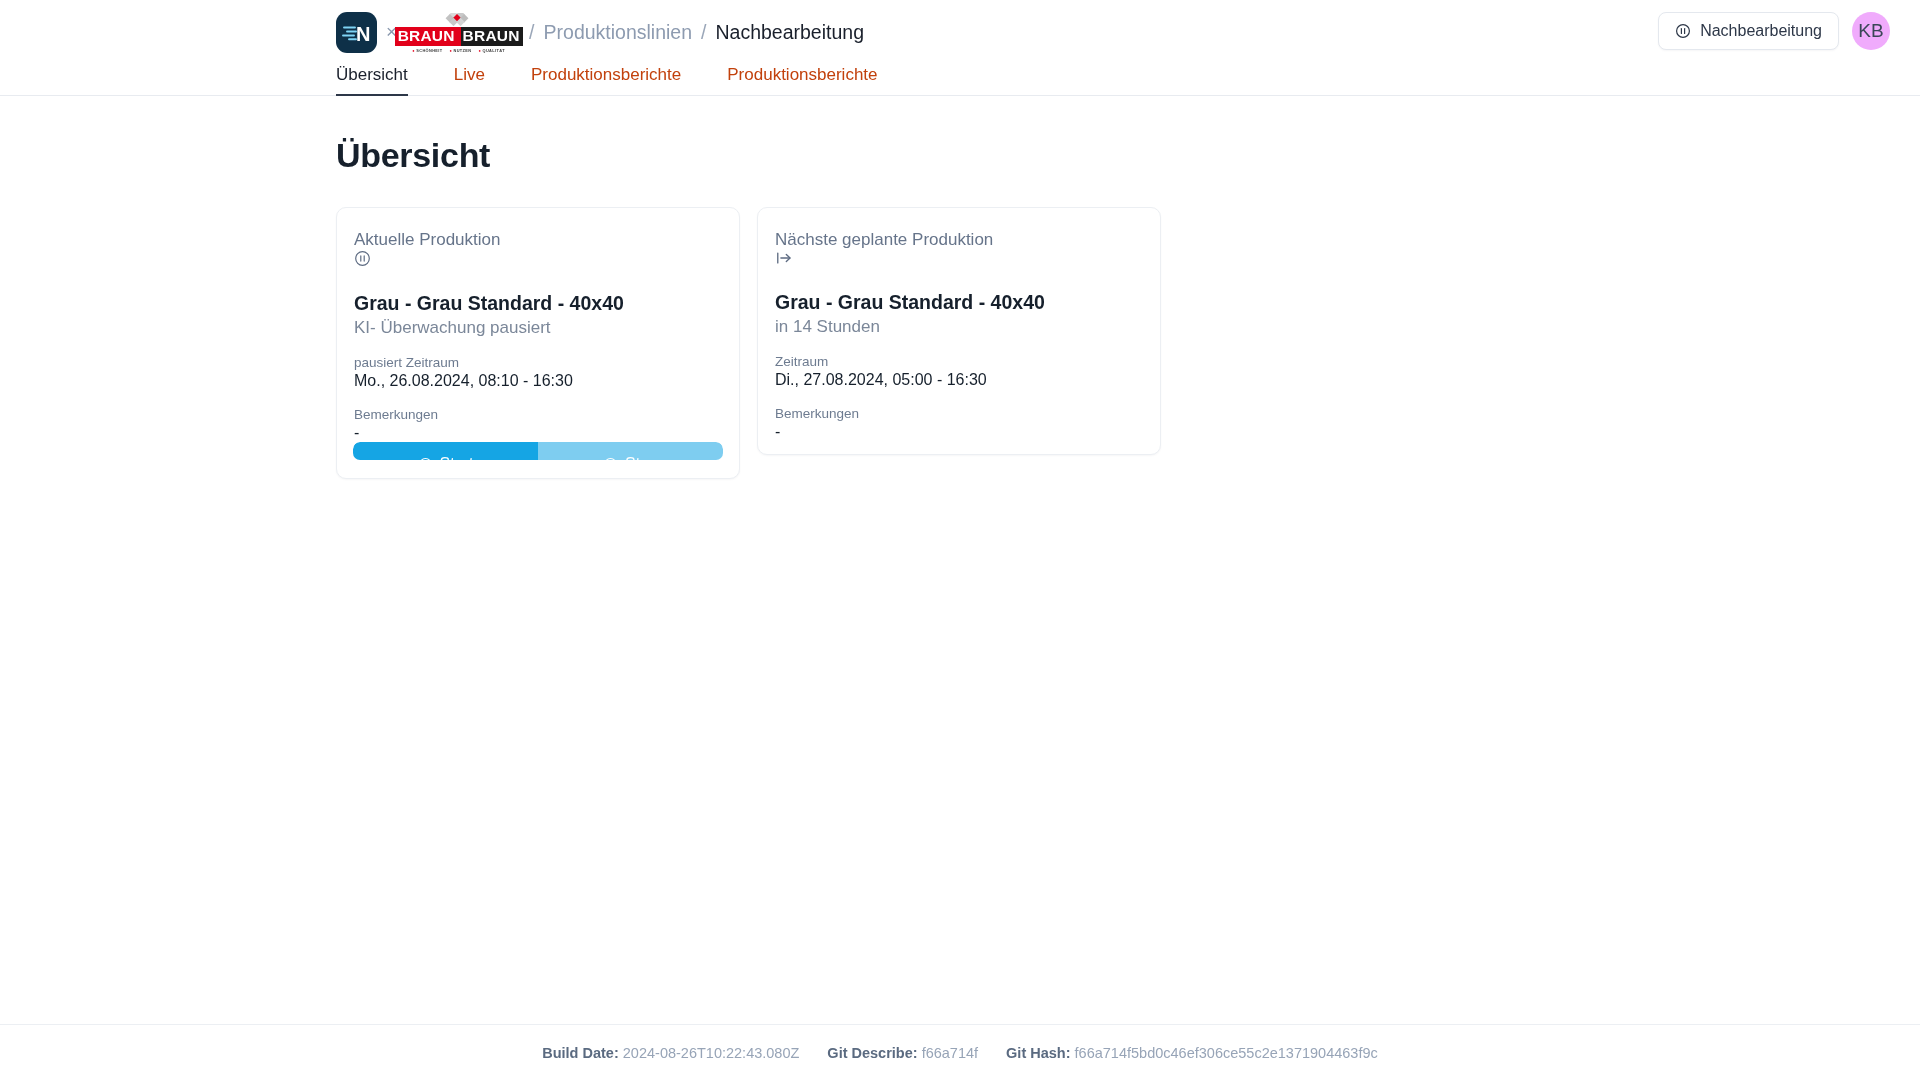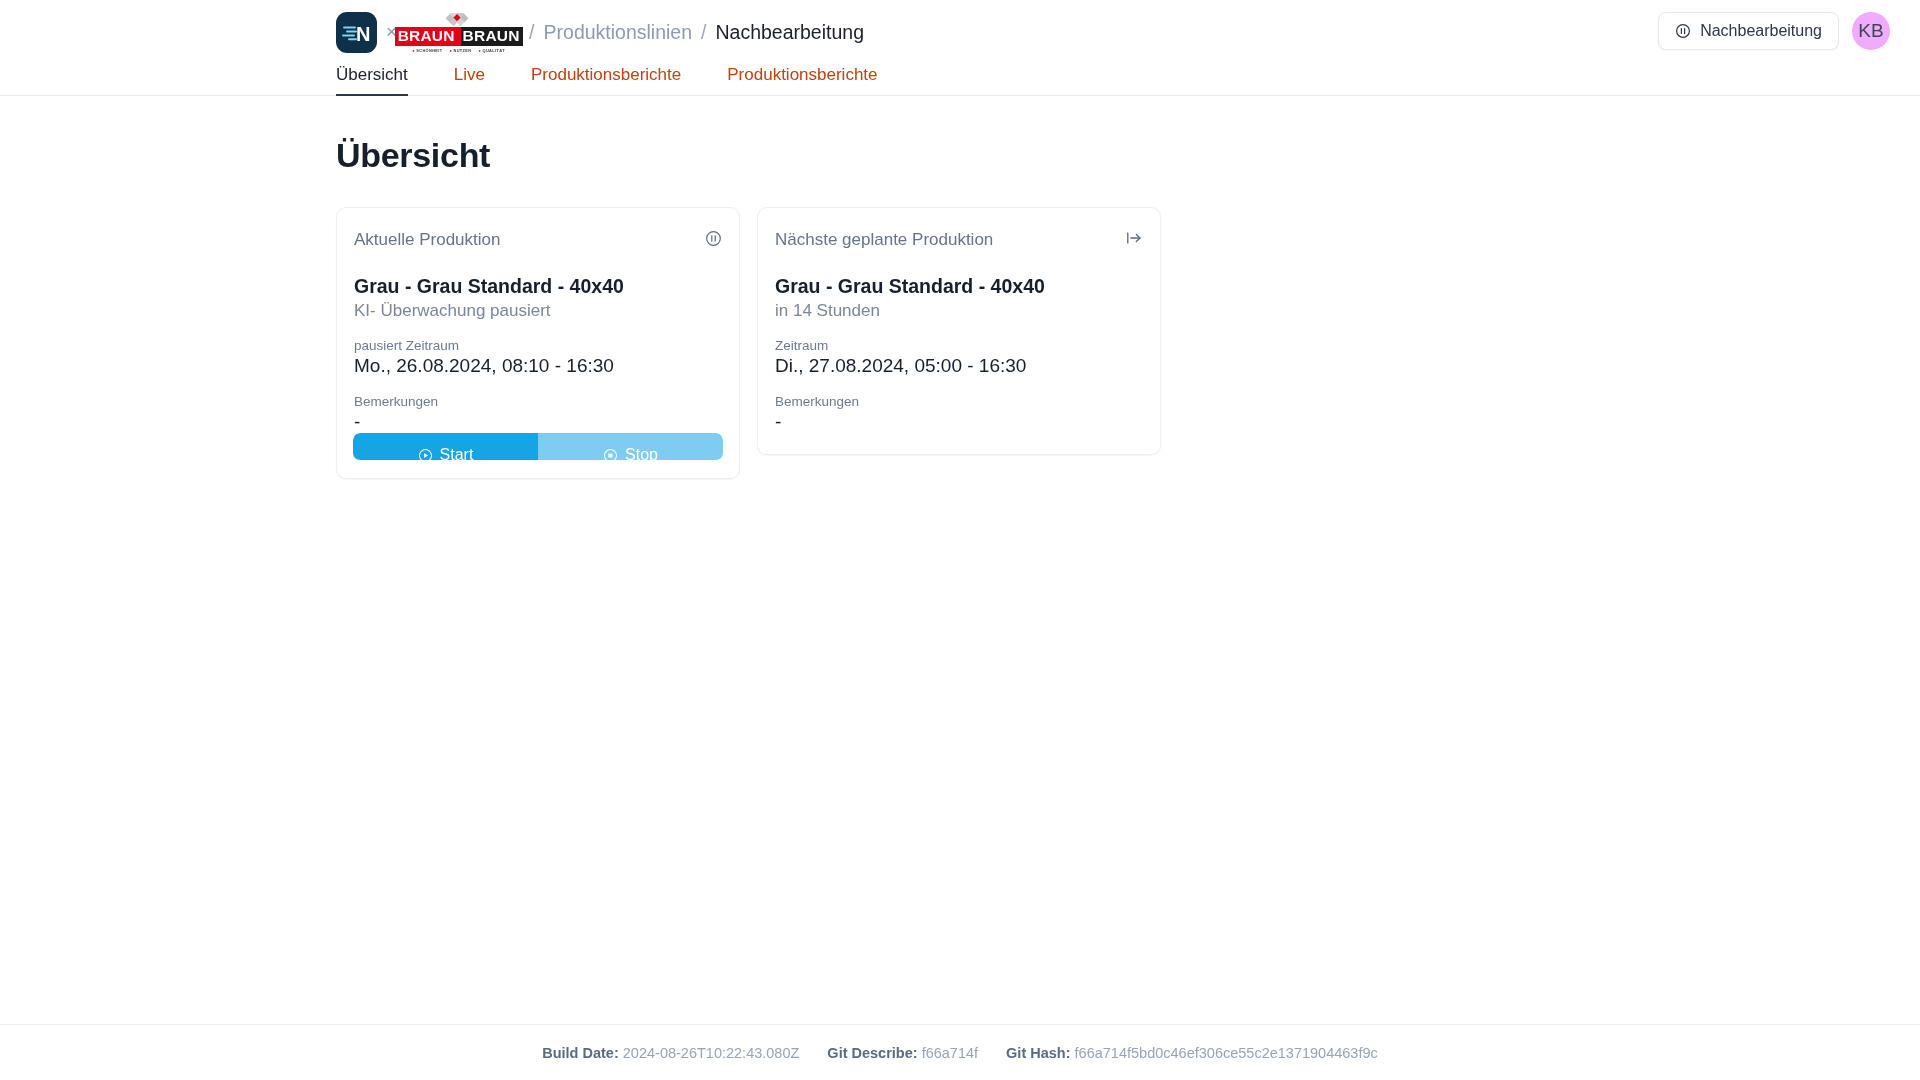--- a/index.html
+++ b/index.html
@@ -165,20 +165,21 @@
     display: flex;
     flex-direction: column;
   }
   .card.current { height: 272px; }
   .card.next { height: 248px; }
   .card-header {
     display: flex;
     justify-content: space-between;
     align-items: flex-start;
     padding: 0 1px 0 1px;
+    flex-direction: column;
   }
   .card-label {
     font-size: 17px;
     color: #66748a;
   }
   .card-icon {
     color: #5d6b82;
     line-height: 0;
     cursor: pointer;
   }
@@ -195,21 +196,21 @@
     color: #7b8799;
     padding-left: 1px;
   }
   .field { margin-top: 17px; padding-left: 1px; }
   .field-label {
     font-size: 13.5px;
     color: #6d7b90;
     margin-bottom: 2px;
   }
   .field-value {
-    font-size: 19px;
+    font-size: 16px;
     color: #16202c;
   }
   .card-actions {
     display: flex;
     margin-top: auto;
     margin-bottom: 18px;
     border-radius: 7px;
     overflow: hidden;
   }
   .btn {

